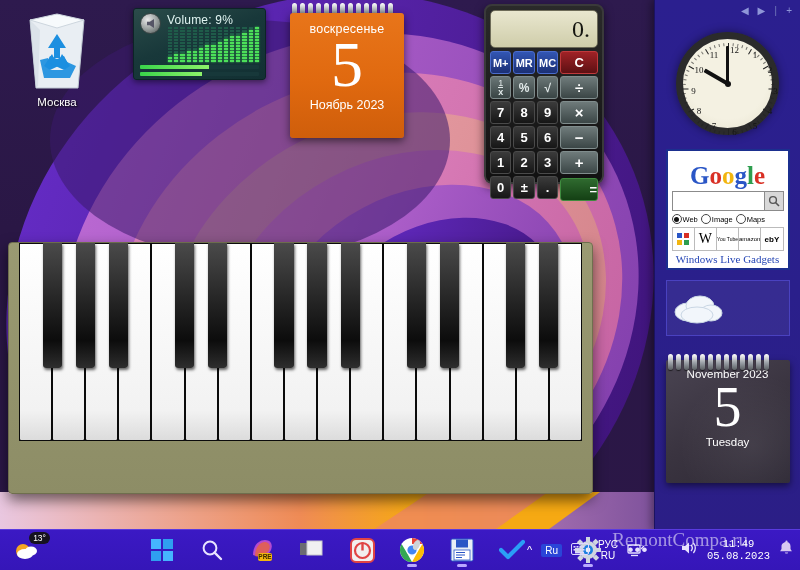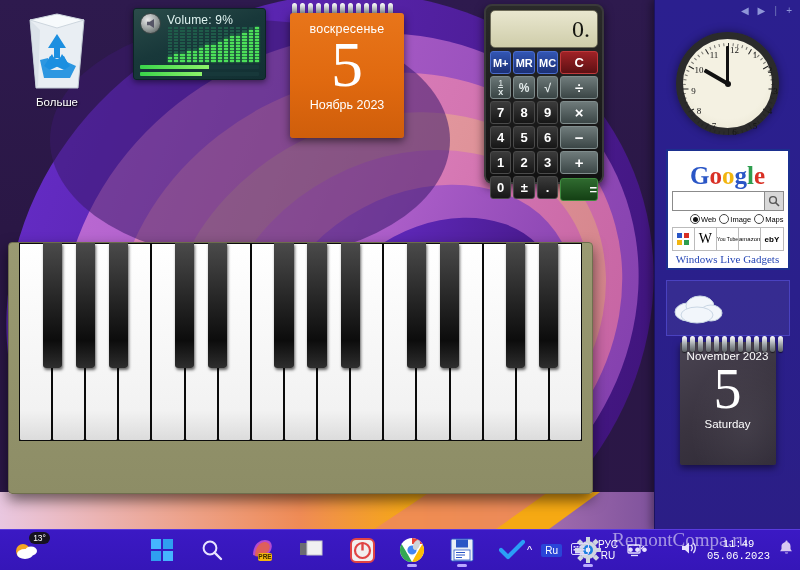--- a/index.html
+++ b/index.html
@@ -113,39 +113,39 @@
   .googg{margin:8px auto 0;width:124px;background:#fff;border:2px solid #1b2f8f;
      box-sizing:border-box;padding:12px 4px 3px;}
   .glogo{text-align:center;font-family:"Liberation Serif",serif;font-size:25px;line-height:26px;font-weight:bold;}
   .glogo span:nth-child(1){color:#2a56c6}.glogo span:nth-child(2){color:#d93025}
   .glogo span:nth-child(3){color:#f2b50f}.glogo span:nth-child(4){color:#2a56c6}
   .glogo span:nth-child(5){color:#2e9e4f}.glogo span:nth-child(6){color:#d93025}
   .gsearch{display:flex;margin-top:2px;}
   .gsearch input{flex:1;height:16px;border:1px solid #8b8b8b;font-size:9px;min-width:0;}
   .gbtn{width:18px;height:18px;background:#d8d8d8;border:1px solid #8b8b8b;border-left:0;
      display:flex;align-items:center;justify-content:center;}
-  .gradios{display:flex;gap:3px;margin-top:3px;font-size:7.5px;align-items:center;justify-content:flex-end;}
+  .gradios{display:flex;gap:3px;margin-top:3px;font-size:7.5px;align-items:center;justify-content:flex-start;}
   .grad{display:flex;align-items:center;gap:1px;}
   .gdot{width:8px;height:8px;border-radius:50%;border:1px solid #444;background:#fff;position:relative;}
   .gdot.sel:after{content:"";position:absolute;inset:1.5px;border-radius:50%;background:#111;}
   .gicons{display:flex;margin-top:3px;border:1px solid #bbb;}
   .gic{flex:1;height:22px;border-right:1px solid #bbb;display:flex;align-items:center;
      justify-content:center;font-size:7px;overflow:hidden;}
   .gic:last-child{border-right:0;}
   .gfoot{text-align:center;color:#2546b5;font-family:"Liberation Serif",serif;font-size:11px;margin-top:2px;}
 
   .weatherg{margin:10px auto 0;width:124px;height:56px;border:1px solid #4a42c0;
      background:rgba(255,255,255,.06);display:flex;align-items:center;box-sizing:border-box;}
   .wcloud{width:56px;height:40px;position:relative;margin-left:3px;}
   .wtxt{color:#fff;text-align:right;padding-right:7px;flex:1;}
   .wtemp{font-size:17px;line-height:18px;}
   .whl{font-size:9.5px;line-height:12px;}
   .wcity{font-size:9.5px;line-height:12px;}
 
-  .cald{margin:6px auto 0;width:96px;position:relative;}
+  .cald{margin:24px auto 0;width:124px;position:relative;}
   .cald-rings{position:absolute;top:-6px;left:2px;width:108px;display:flex;gap:3px;}
   .cald-body{margin-top:5px;height:123px;border-radius:2px;color:#fff;text-align:center;
      background:
        radial-gradient(ellipse at 70% 70%, rgba(255,255,255,.07), rgba(255,255,255,0) 60%),
        linear-gradient(150deg,#4a4452 0%,#3a3440 50%,#2e2935 100%);
      box-shadow:0 3px 7px rgba(0,0,0,.5);}
   .cald-mo{font-size:11.5px;padding-top:8px;}
   .cald-day{font-size:56px;line-height:56px;font-family:"Liberation Serif",serif;margin-top:-1px;}
   .cald-wd{font-size:11.5px;margin-top:1px;}
 
@@ -224,21 +224,21 @@
         <polygon points="10,12 37,6 64,12 37,20" fill="#f7fafc" stroke="#cdd6de"></polygon>
         <polygon points="10,12 20,22 18,78 16,80" fill="#d7dee6" opacity=".8"></polygon>
         <g fill="#1c8fe0">
           <polygon points="37,26 46,40 40,40 40,50 34,50 34,40 28,40"></polygon>
           <polygon points="24,58 32,46 35,52 44,48 47,54 30,62"></polygon>
           <polygon points="50,58 42,46 39,52 30,48 27,54 44,62"></polygon>
         </g>
         <polygon points="28,50 30,62 44,62 47,54 56,58 50,70 24,70 20,52" fill="#1c8fe0" opacity=".92"></polygon>
       </svg>
     </div>
-    <div class="rb-label">Больше</div>
+    <div class="rb-label">Москва</div>
   </div>
 
   <div class="volg">
     <div class="volg-top">
       <div class="spk"></div>
       <div class="volg-txt">Volume: 9%</div>
     </div>
     <div class="eq" id="eq">
         <div class="eqcol">
           <div class="eqcell on"></div>
@@ -707,21 +707,21 @@
           <div class="ring"></div>
           <div class="ring"></div>
           <div class="ring"></div>
           <div class="ring"></div>
           <div class="ring"></div>
           <div class="ring"></div>
         </div>
       <div class="cald-body">
         <div class="cald-mo">November 2023</div>
         <div class="cald-day">5</div>
-        <div class="cald-wd">Saturday</div>
+        <div class="cald-wd">Tuesday</div>
       </div>
     </div>
   </div>
 
   <div class="tbar">
     <div class="tb-left">
       <div class="tbi">
         <svg width="30" height="26" viewBox="0 0 30 26">
           <circle cx="10" cy="14" r="7" fill="#f5a623"></circle>
           <g fill="#ffffff">
@@ -854,21 +854,21 @@
       </span>
       <span>
         <svg width="18" height="16" viewBox="0 0 18 16">
           <path d="M2 6 h3 L9 2.5 v11 L5 10 H2 Z" fill="#e6e0ff"></path>
           <path d="M11 5 a4.5 4.5 0 0 1 0 6" fill="none" stroke="#e6e0ff" stroke-width="1.3"></path>
           <path d="M13.4 3 a7.5 7.5 0 0 1 0 10" fill="none" stroke="#e6e0ff" stroke-width="1.3"></path>
         </svg>
       </span>
       <span class="clockw">
         <span style="display:block">11:49</span>
-        <span style="display:block">05.06.2023</span>
+        <span style="display:block">05.08.2023</span>
       </span>
       <span>
         <svg width="15" height="16" viewBox="0 0 15 16">
           <path d="M7.5 2 C10 2 11.5 3.8 11.5 6.2 V9 l1.4 2.2 H1.1 L2.5 9 V6.2 C2.5 3.8 5 2 7.5 2 Z" fill="#d9c8f2"></path>
           <circle cx="7.5" cy="1.6" r="1.1" fill="#d9c8f2"></circle>
           <path d="M5.8 12.4 a1.8 1.8 0 0 0 3.4 0 Z" fill="#d9c8f2"></path>
         </svg>
       </span>
     </div>
   </div>

